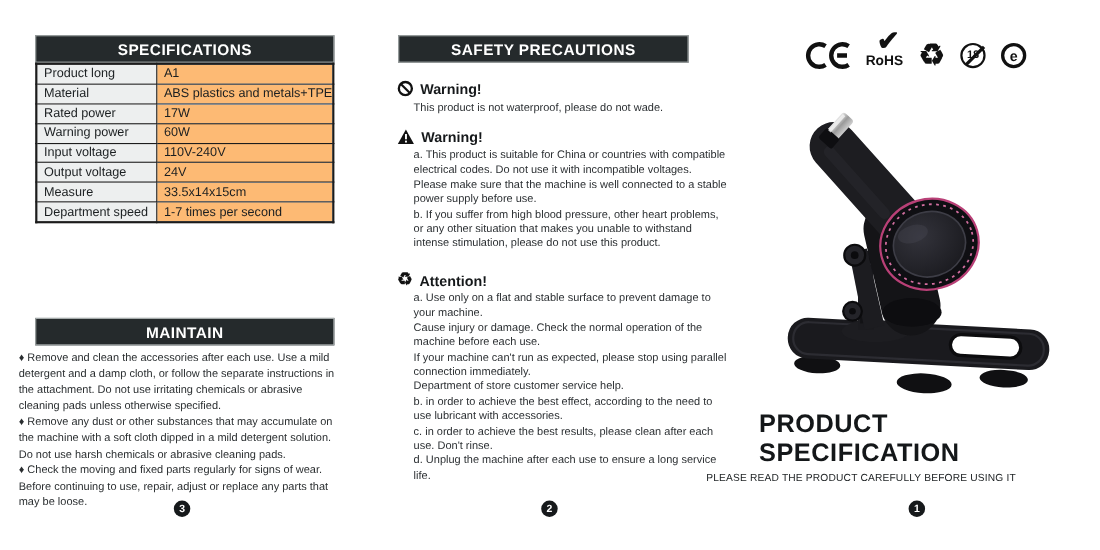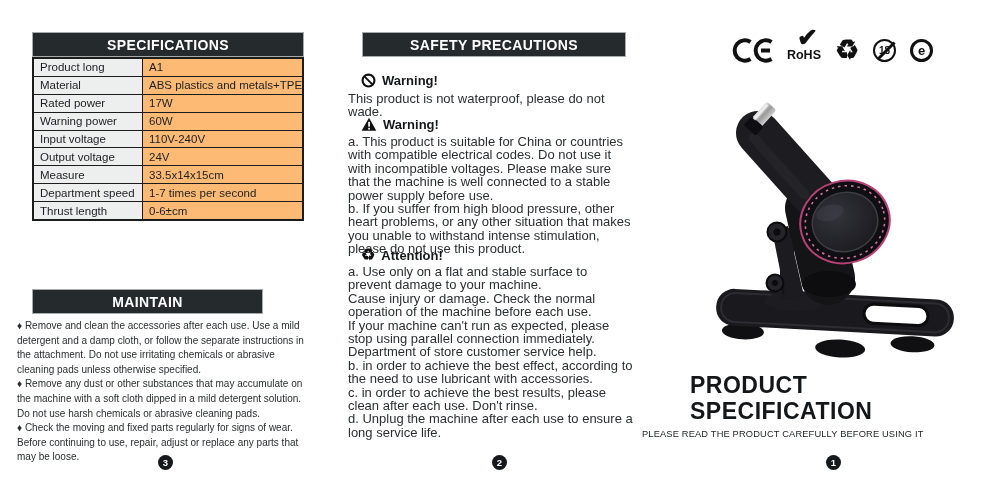--- a/index.html
+++ b/index.html
@@ -26,21 +26,21 @@
   .pre{white-space:pre-line;}
   .maintain-body{
     position:absolute;left:17px;top:319px;width:292px;font-size:10px;
     line-height:14.6px;color:#2a2e30;
   }
   .sec-head{
     position:absolute;left:361px;display:flex;align-items:center;gap:6px;
     font-weight:bold;font-size:13px;color:#15181a;
   }
   .sec-body{
-    position:absolute;left:348px;width:286px;font-size:13px;line-height:13.4px;color:#2b2f32;
+    position:absolute;left:376px;width:286px;font-size:10px;line-height:13.4px;color:#2b2f32;
   }
   .page-dot{
     position:absolute;width:15px;height:15px;border-radius:50%;background:#16191b;
     color:#fff;font-size:9.5px;font-weight:bold;display:flex;align-items:center;
     justify-content:center;
   }
   .certs{
     position:absolute;left:731px;top:32px;width:202px;height:36px;
     display:flex;align-items:center;justify-content:space-between;
   }
@@ -103,28 +103,24 @@
           <td class="val">24V</td>
         </tr>
       <tr>
           <td class="lbl">Measure</td>
           <td class="val">33.5x14x15cm</td>
         </tr>
       <tr>
           <td class="lbl">Department speed</td>
           <td class="val">1-7 times per second</td>
         </tr>
-      <tr>
-          <td class="lbl">Thrust length</td>
-          <td class="val">0-6±cm</td>
-        </tr>
     </tbody>
   </table>
 
-  <div class="hdr" style="left:32px;top:289px;width:231px;">MAINTAIN</div>
+  <div class="hdr" style="left:32px;top:289px;width:272px;">MAINTAIN</div>
 
   <div class="maintain-body pre">♦ Remove and clean the accessories after each use. Use a mild detergent and a damp cloth, or follow the separate instructions in the attachment. Do not use irritating chemicals or abrasive cleaning pads unless otherwise specified.
 ♦ Remove any dust or other substances that may accumulate on the machine with a soft cloth dipped in a mild detergent solution. Do not use harsh chemicals or abrasive cleaning pads.
 ♦ Check the moving and fixed parts regularly for signs of wear. Before continuing to use, repair, adjust or replace any parts that may be loose.</div>
 
   <div class="page-dot" style="left:158px;top:455px;">3</div>
 
   <div class="hdr" style="left:362px;top:32px;width:264px;">SAFETY PRECAUTIONS</div>
 
   <div class="sec-head" style="top:73px;">

